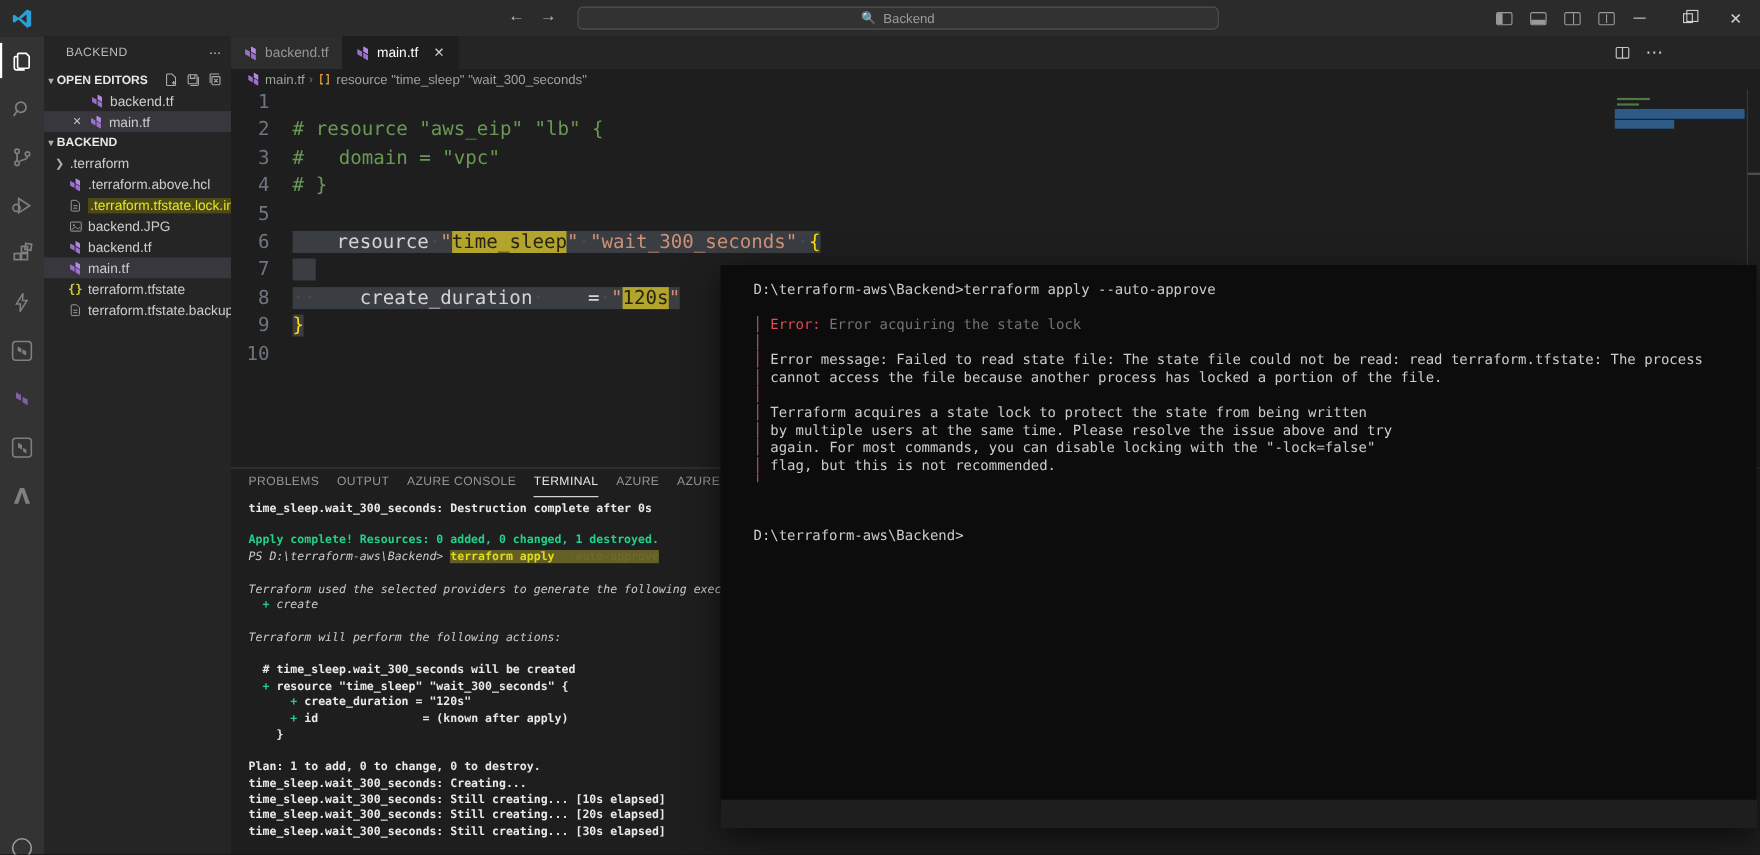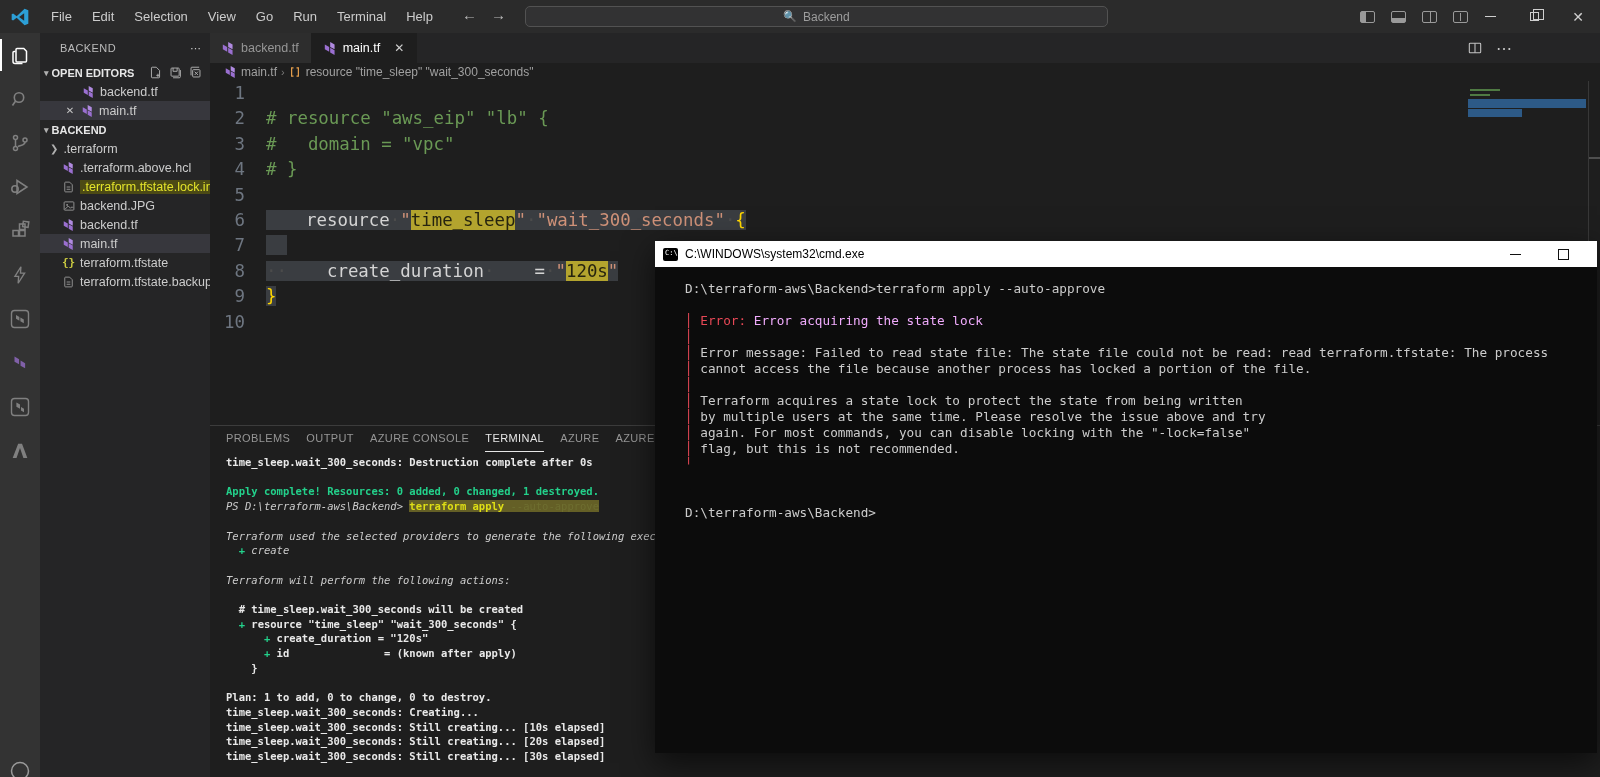--- a/index.html
+++ b/index.html
@@ -94,45 +94,35 @@
   
   .cmdwin { position:absolute; left:655px; top:241px; width:942px; height:512px; box-shadow:0 10px 30px rgba(0,0,0,.6); z-index:5; }
   .cmd-title { height:26px; background:#ffffff; color:#000000; display:flex; align-items:center; font-size:12px; gap:7px; padding-left:8px; position:relative; }
   .cmd-ico { width:15px; height:13px; background:#000; border-radius:2px; position:relative; flex:none; }
   .cmd-ico::after { content:"C:\\"; position:absolute; left:2px; top:1px; font-size:7px; color:#fff; font-family:"DejaVu Sans Mono", monospace; }
   .cmd-btn { position:absolute; top:0; width:40px; height:26px; display:flex; align-items:center; justify-content:center; }
   .cmd-min { right:62px; } .cmd-min::after { content:""; width:11px; height:1px; background:#111; }
   .cmd-max { right:14px; } .cmd-max i { display:block; width:11px; height:11px; border:1.4px solid #111; }
   .cmd-body { height:486px; background:#0c0c0c; padding:14px 0 0 4px; font-family:"DejaVu Sans Mono", monospace; font-size:12.7px; line-height:16px; white-space:pre; overflow:hidden; }
   .cmd-body .tl { min-height:16px;padding-left:26px; }
-  .seg.cfg { color:#cccccc; } .seg.cred { color:#e74856; } .seg.cyel { color:#f0abfc; }
+  .seg.cfg { color:#cccccc; } .seg.cred { color:#e74856; } .seg.cyel { color:#737373; }
 
   svg { display:block; }
 </style>
 </head>
 <body>
 
 <div class="screen">
 
   <div class="titlebar">
     <span class="vslogo">
       <svg width="20" height="20" viewBox="0 0 24 24">
           <path fill="#2c9fd6" d="M17.5 2 8 11 3.7 7.7 2 8.6v6.8l1.7.9L8 13l9.5 9 4.5-2V4zM17 16.6 10.9 12 17 7.4z"></path>
         </svg>
     </span>
-    <div class="menus">
-      <span>File</span>
-      <span>Edit</span>
-      <span>Selection</span>
-      <span>View</span>
-      <span>Go</span>
-      <span>Run</span>
-      <span>Terminal</span>
-      <span>Help</span>
-    </div>
     <div class="nav-arrows">
       <span>←</span>
       <span>→</span>
     </div>
     <div class="cmd-center">
       <span class="mag">🔍</span>
       <span>Backend</span>
     </div>
     <div class="layout-icons">
       <span class="lt left"></span>
@@ -417,24 +407,16 @@
       <span class="ptab">OUTPUT</span>
       <span class="ptab">AZURE CONSOLE</span>
       <span class="ptab active">TERMINAL</span>
       <span class="ptab">AZURE</span>
       <span class="ptab">AZURE</span>
     </div>
     <div class="term"><div class="tl"><span class="seg tb">time_sleep.wait_300_seconds: Destruction complete after 0s</span></div><div class="tl">&nbsp;</div><div class="tl"><span class="seg tg">Apply complete! Resources: 0 added, 0 changed, 1 destroyed.</span></div><div class="tl"><span class="seg tf2">PS D:\terraform-aws\Backend&gt; </span><span class="seg ty thl">terraform apply </span><span class="seg to thl">--auto-approve</span></div><div class="tl">&nbsp;</div><div class="tl"><span class="seg tf2">Terraform used the selected providers to generate the following exec</span></div><div class="tl"><span class="seg tf2">  </span><span class="seg tplus">+</span><span class="seg tf2"> create</span></div><div class="tl">&nbsp;</div><div class="tl"><span class="seg tf2">Terraform will perform the following actions:</span></div><div class="tl">&nbsp;</div><div class="tl"><span class="seg tb">  # time_sleep.wait_300_seconds will be created</span></div><div class="tl"><span class="seg tb">  </span><span class="seg tplus">+</span><span class="seg tb"> resource "time_sleep" "wait_300_seconds" {</span></div><div class="tl"><span class="seg tb">      </span><span class="seg tplus">+</span><span class="seg tb"> create_duration = "120s"</span></div><div class="tl"><span class="seg tb">      </span><span class="seg tplus">+</span><span class="seg tb"> id               = (known after apply)</span></div><div class="tl"><span class="seg tb">    }</span></div><div class="tl">&nbsp;</div><div class="tl"><span class="seg tb">Plan: 1 to add, 0 to change, 0 to destroy.</span></div><div class="tl"><span class="seg tb">time_sleep.wait_300_seconds: Creating...</span></div><div class="tl"><span class="seg tb">time_sleep.wait_300_seconds: Still creating... [10s elapsed]</span></div><div class="tl"><span class="seg tb">time_sleep.wait_300_seconds: Still creating... [20s elapsed]</span></div><div class="tl"><span class="seg tb">time_sleep.wait_300_seconds: Still creating... [30s elapsed]</span></div></div>
   </div>
 
   <div class="cmdwin">
-    <div class="cmd-title">
-      <span class="cmd-ico"></span>
-      <span>C:\WINDOWS\system32\cmd.exe</span>
-      <span class="cmd-btn cmd-min"></span>
-      <span class="cmd-btn cmd-max">
-          <i></i>
-        </span>
-    </div>
     <div class="cmd-body"><div class="tl"><span class="seg cfg">D:\terraform-aws\Backend&gt;terraform apply --auto-approve</span></div><div class="tl">&nbsp;</div><div class="tl"><span class="seg cred">│ </span><span class="seg cred">Error: </span><span class="seg cyel">Error acquiring the state lock</span></div><div class="tl"><span class="seg cred">│</span></div><div class="tl"><span class="seg cred">│ </span><span class="seg cfg">Error message: Failed to read state file: The state file could not be read: read terraform.tfstate: The process</span></div><div class="tl"><span class="seg cred">│ </span><span class="seg cfg">cannot access the file because another process has locked a portion of the file.</span></div><div class="tl"><span class="seg cred">│</span></div><div class="tl"><span class="seg cred">│ </span><span class="seg cfg">Terraform acquires a state lock to protect the state from being written</span></div><div class="tl"><span class="seg cred">│ </span><span class="seg cfg">by multiple users at the same time. Please resolve the issue above and try</span></div><div class="tl"><span class="seg cred">│ </span><span class="seg cfg">again. For most commands, you can disable locking with the "-lock=false"</span></div><div class="tl"><span class="seg cred">│ </span><span class="seg cfg">flag, but this is not recommended.</span></div><div class="tl"><span class="seg cred">╵</span></div><div class="tl">&nbsp;</div><div class="tl">&nbsp;</div><div class="tl"><span class="seg cfg">D:\terraform-aws\Backend&gt;</span></div></div>
   </div>
 
 </div>
 
 </body></html>

